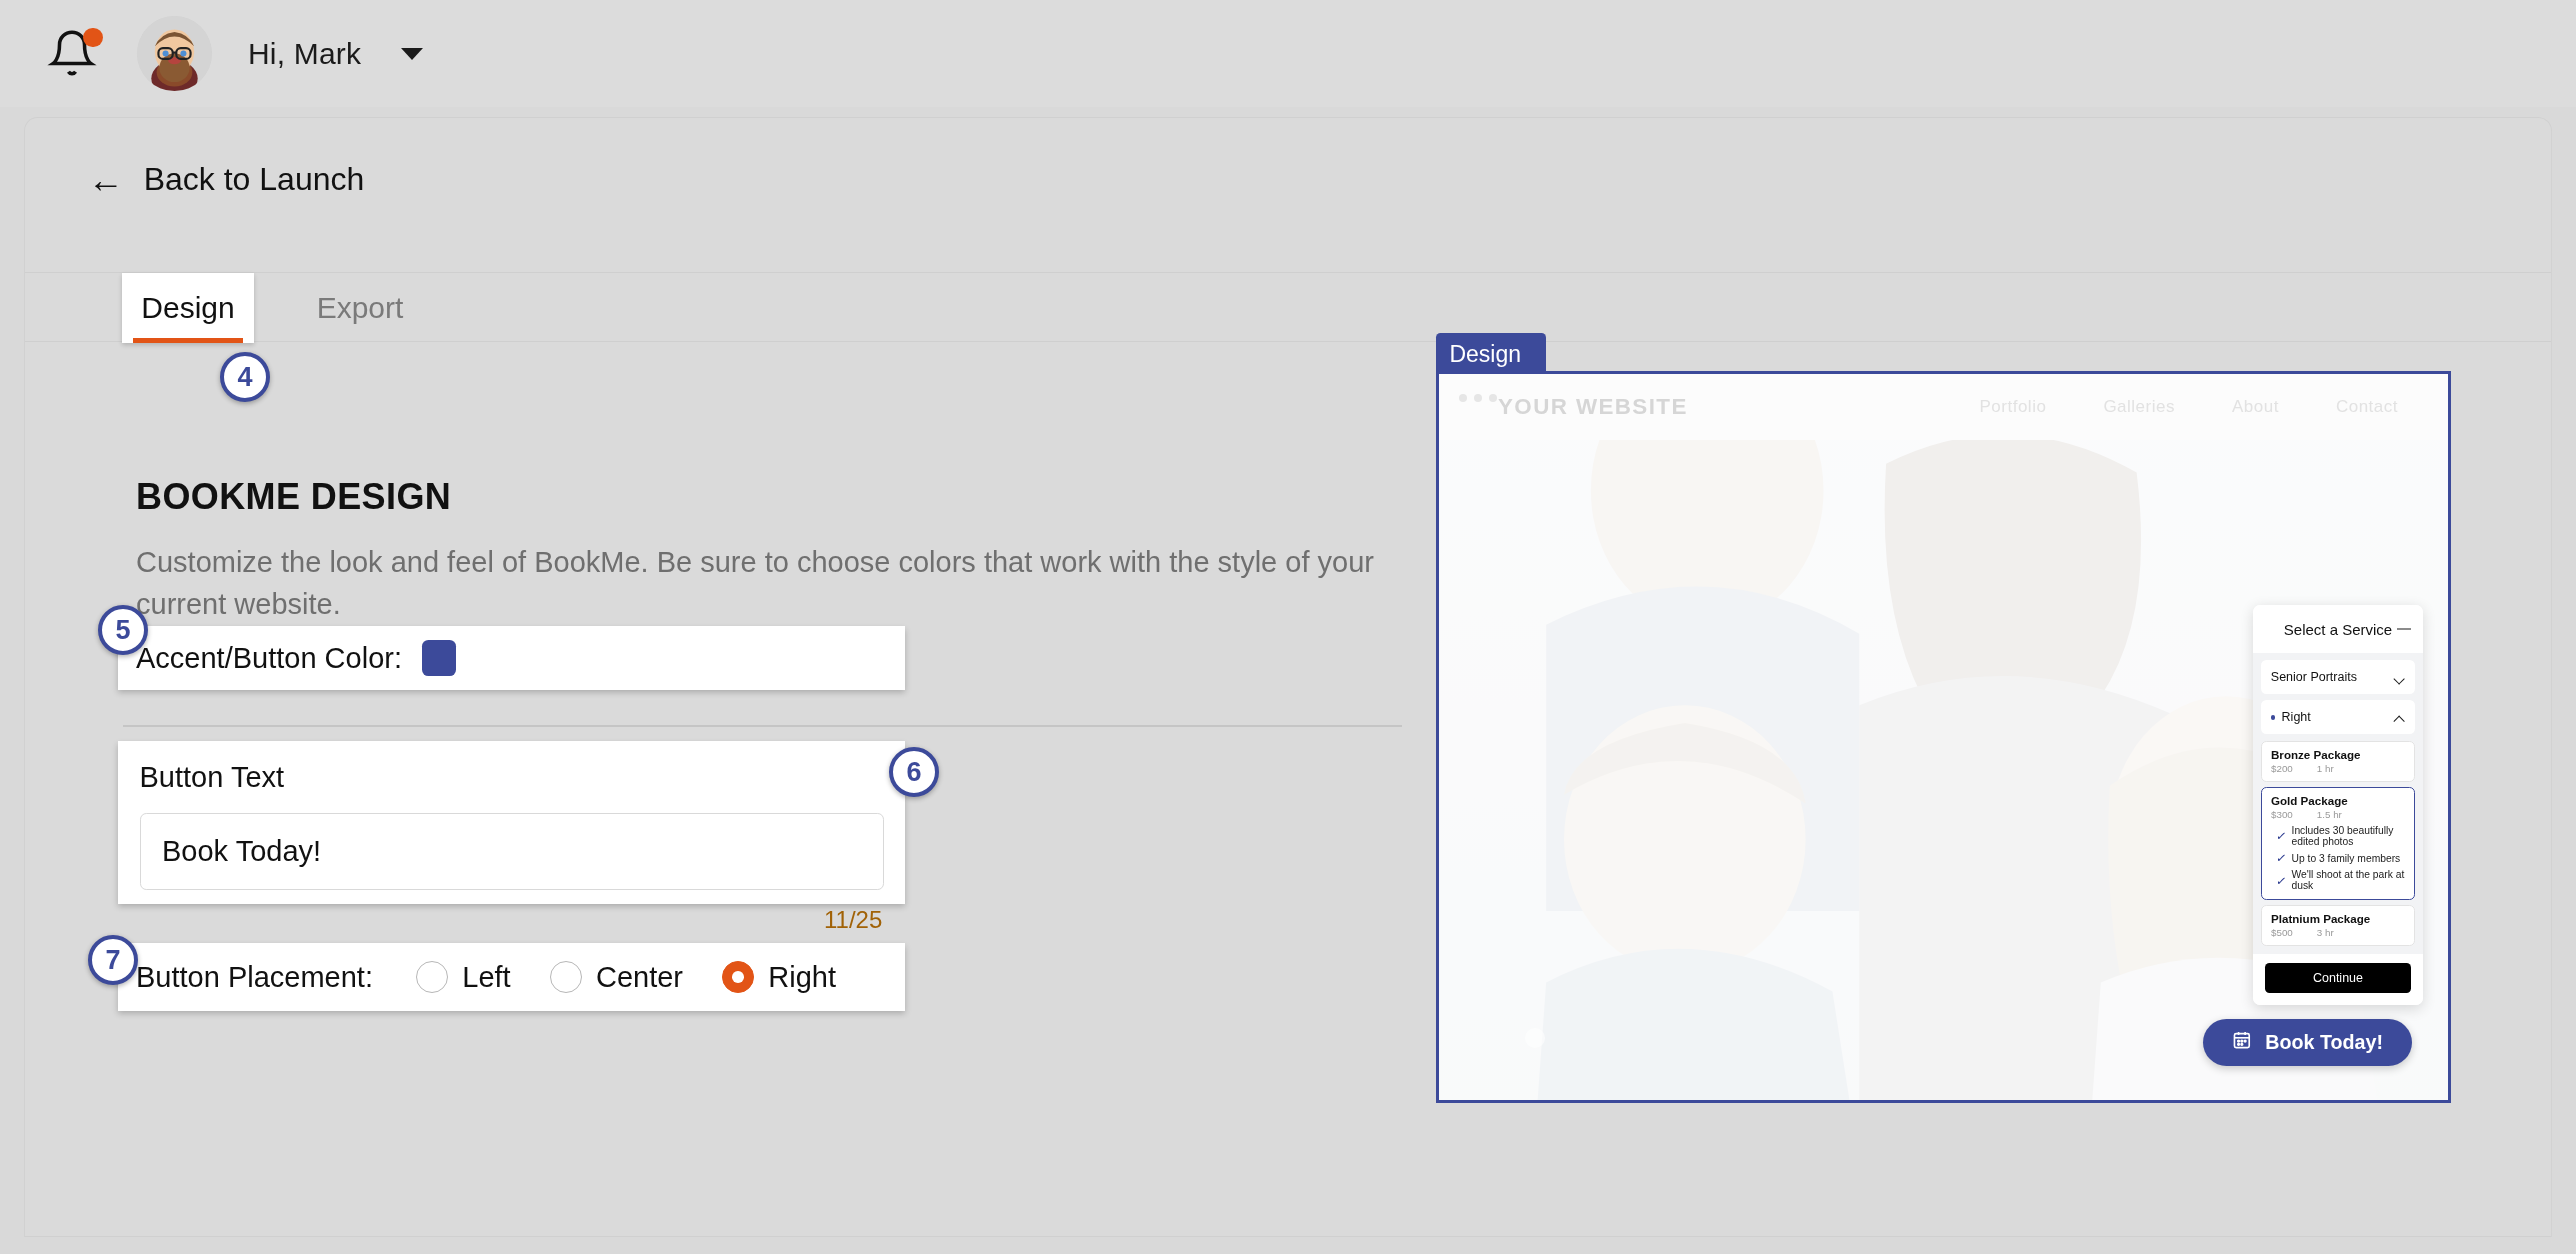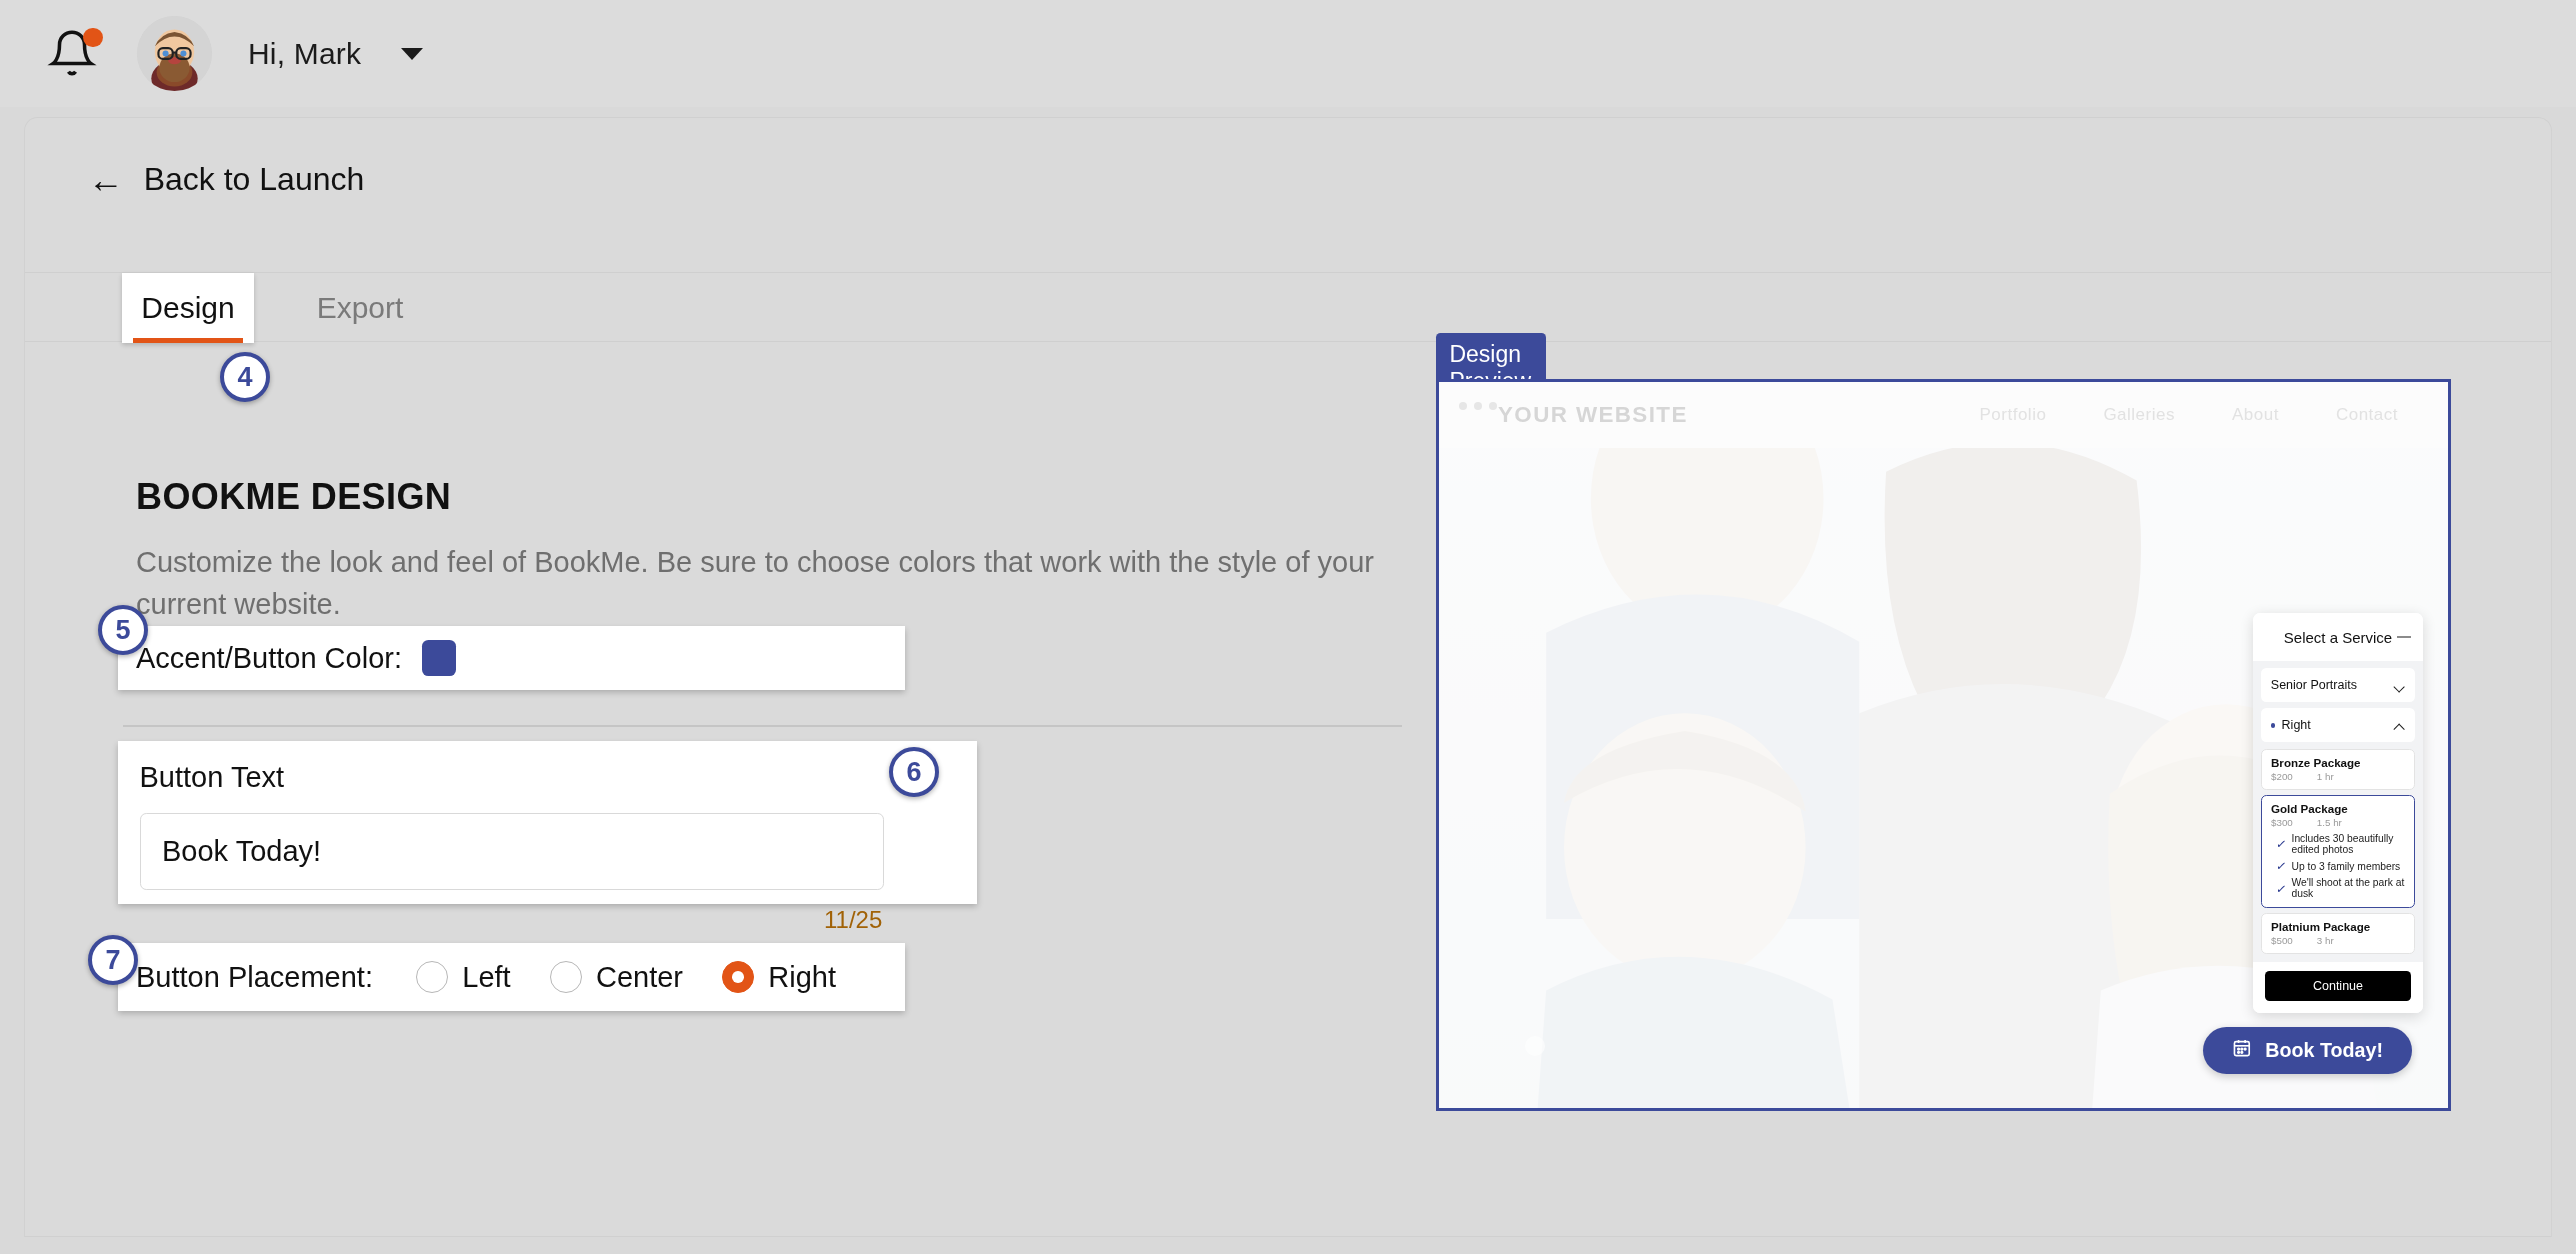--- a/index.html
+++ b/index.html
@@ -111,21 +111,21 @@
   .swatch {
     width: 34px; height: 36px; border-radius: 6.3px; background: #3c4a9a;
     cursor: pointer;
   }
   .hr-line {
     position: absolute; left: 98px; top: 383px; width: 1279px; height: 1.8px;
     background: #c5c5c5;
   }
 
   .card-buttontext {
-    left: 93px; top: 399px; width: 859px; height: 163px; padding: 19.7px 21.5px 0 21.5px;
+    left: 93px; top: 399px; width: 787px; height: 163px; padding: 19.7px 21.5px 0 21.5px;
   }
   .bt-label { font-size: 29px; color: #111; }
   .bt-input {
     margin-top: 19.7px; width: 744px; height: 77px;
     border: 0.9px solid #d9d9d9; border-radius: 6.3px;
     display: flex; align-items: center; padding-left: 21.5px;
     font-size: 29px; color: #111; background: #fff; cursor: text;
   }
   .counter {
     position: absolute; left: 799px; top: 564px;
@@ -157,21 +157,20 @@
   .preview-tab {
     position: absolute; left: 0; top: 0;
     background: #3c4a9a; color: #fff; font-size: 23px;
     padding: 8px 15px 8px 13.4px; border-radius: 4.5px 4.5px 0 0;
   }
   .preview-frame {
     position: absolute; left: 0; top: 38px;
     width: 1015px; height: 732px;
     border: 3.6px solid #3c4a9a; background: #f0abfc;
     overflow: hidden;
-    margin-top: 8px;
   }
 
   
   .site-header {
     position: absolute; left: 0; top: 0; width: 100%; height: 66px;
     background: #fcfcfc; display: flex; align-items: center;
     padding: 0 50px 0 59px; justify-content: space-between; z-index: 3;
   }
   .site-logo { font-size: 22.4px; font-weight: 700; letter-spacing: 1.4px; color: #d6d6d6; }
   .site-nav { display: flex; gap: 57px; align-items: flex-end; }

